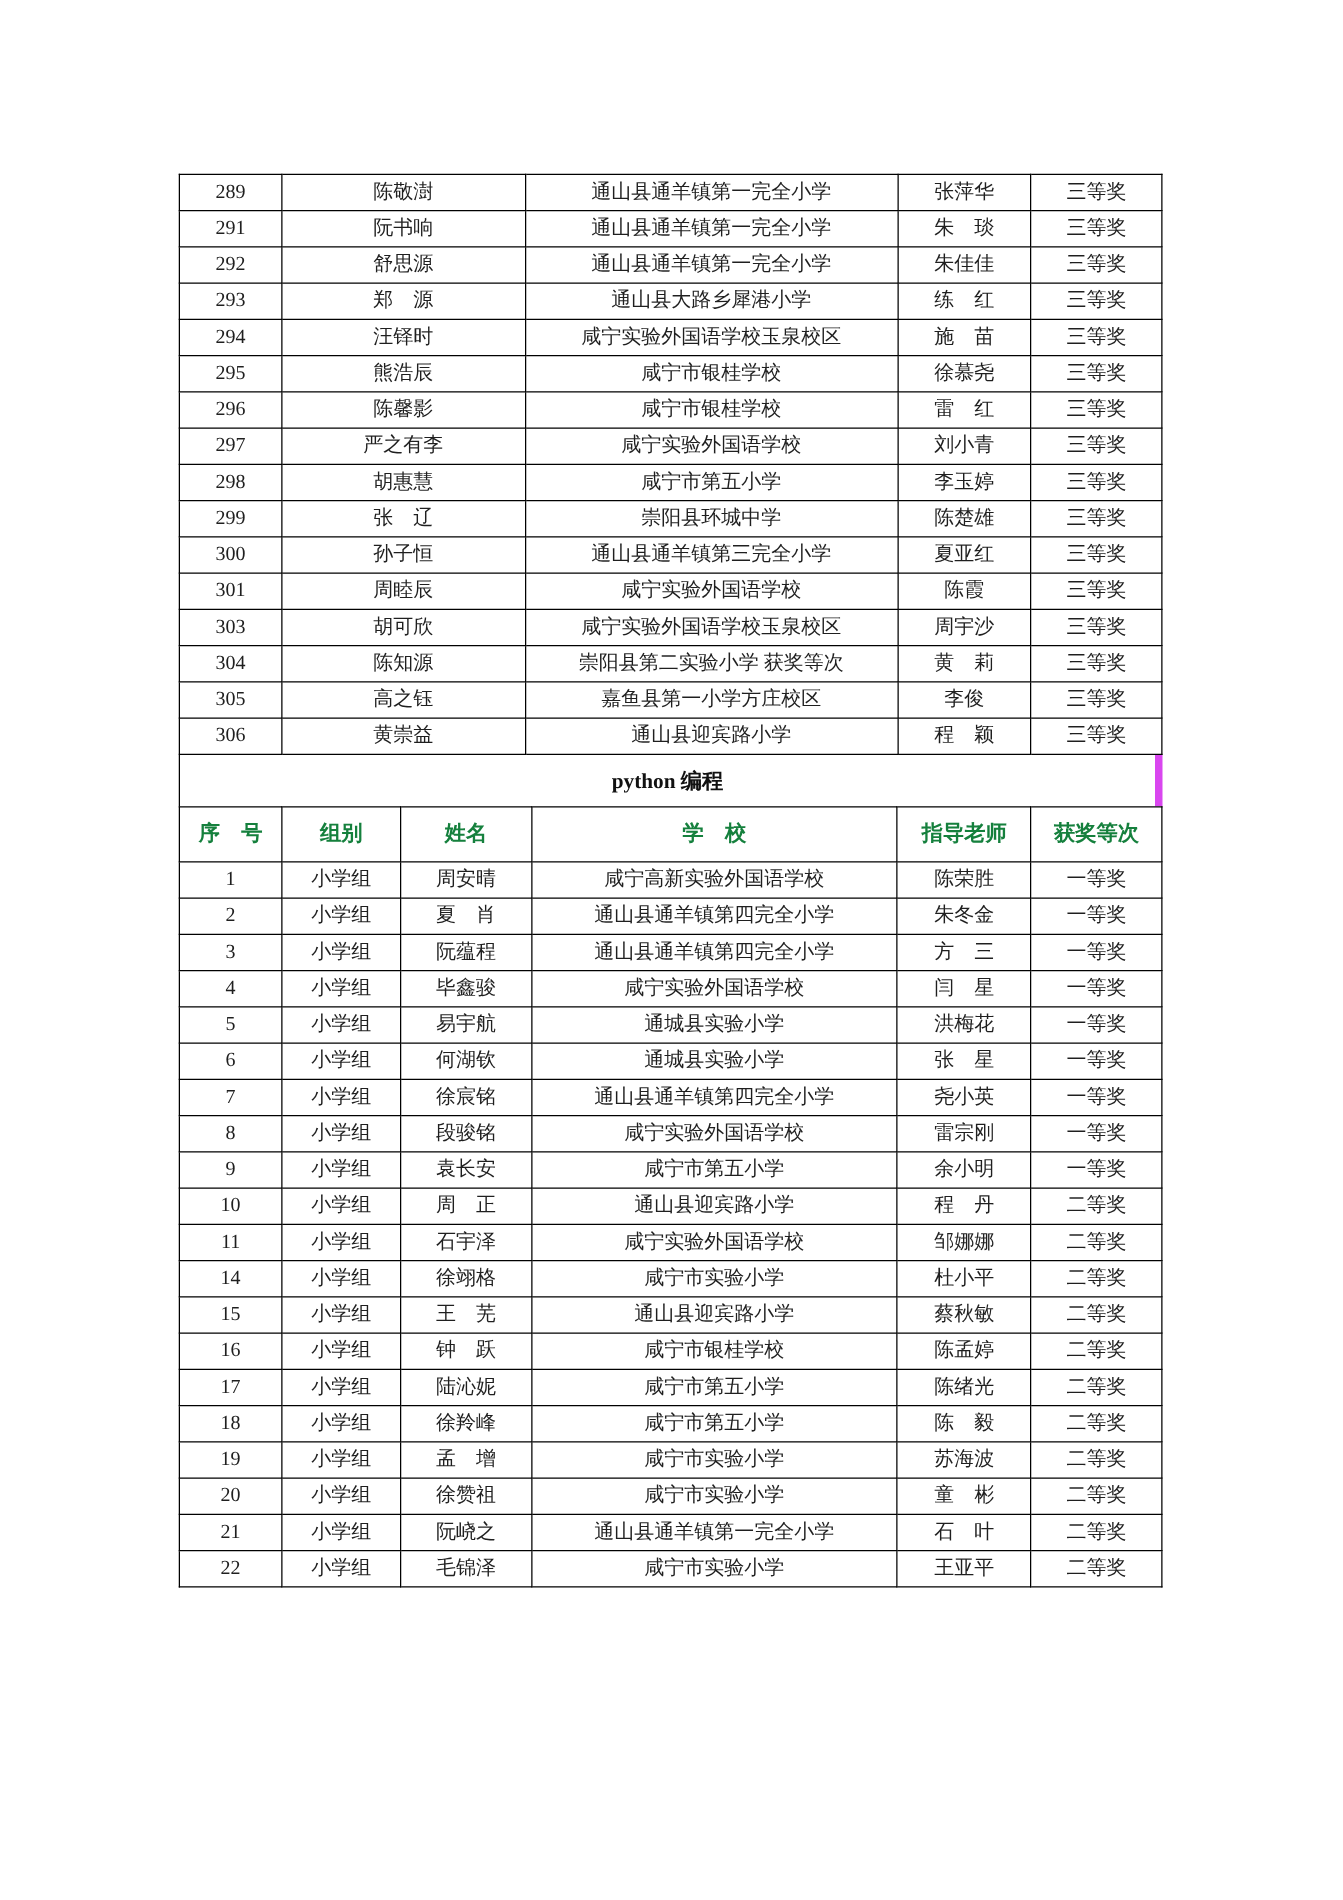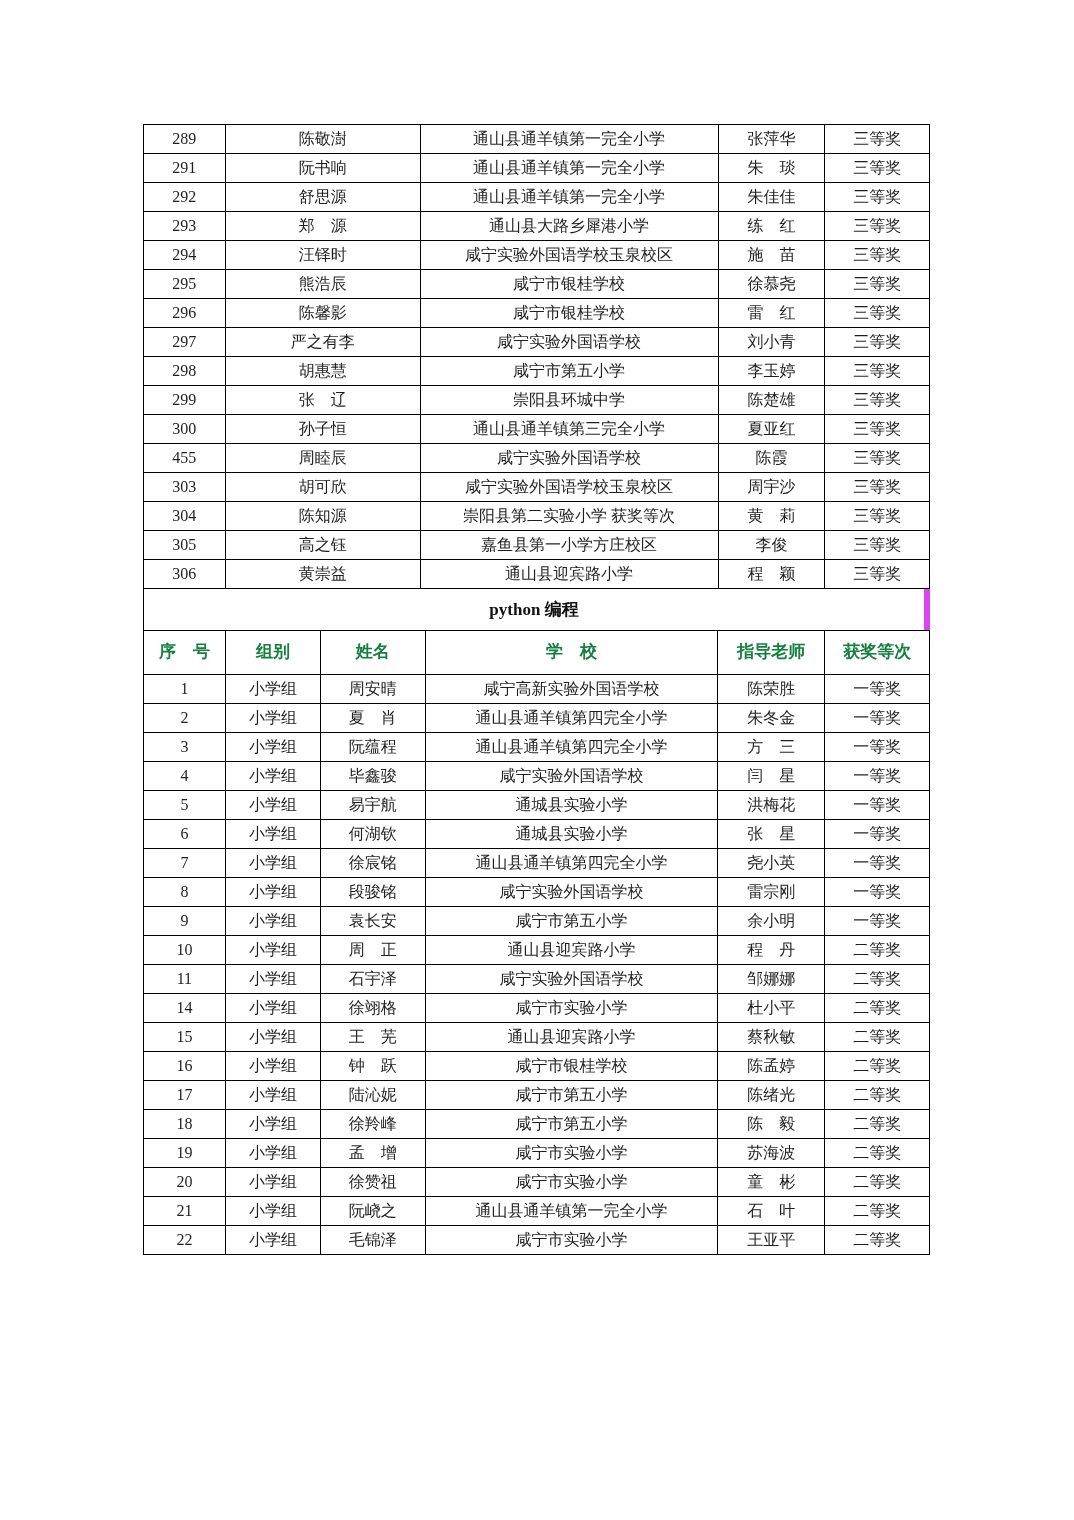--- a/index.html
+++ b/index.html
@@ -10,21 +10,21 @@
   body {
     width: 1074px;
     height: 1520px;
     position: relative;
     font-family: "Liberation Serif", "DejaVu Serif", serif;
     color: #1a1a1a;
   }
   .doc {
     position: absolute;
     left: 143px;
-    top: 124px;
+    top: 139px;
     width: 787px;
   }
   table {
     border-collapse: collapse;
     width: 100%;
     table-layout: fixed;
   }
   td, th {
     border: 1px solid #000;
     text-align: center;
@@ -154,21 +154,21 @@
           <td>三等奖</td>
         </tr>
         <tr>
           <td>300</td>
           <td>孙子恒</td>
           <td>通山县通羊镇第三完全小学</td>
           <td>夏亚红</td>
           <td>三等奖</td>
         </tr>
         <tr>
-          <td>455</td>
+          <td>301</td>
           <td>周睦辰</td>
           <td>咸宁实验外国语学校</td>
           <td>陈霞</td>
           <td>三等奖</td>
         </tr>
         <tr>
           <td>303</td>
           <td>胡可欣</td>
           <td>咸宁实验外国语学校玉泉校区</td>
           <td>周宇沙</td>

